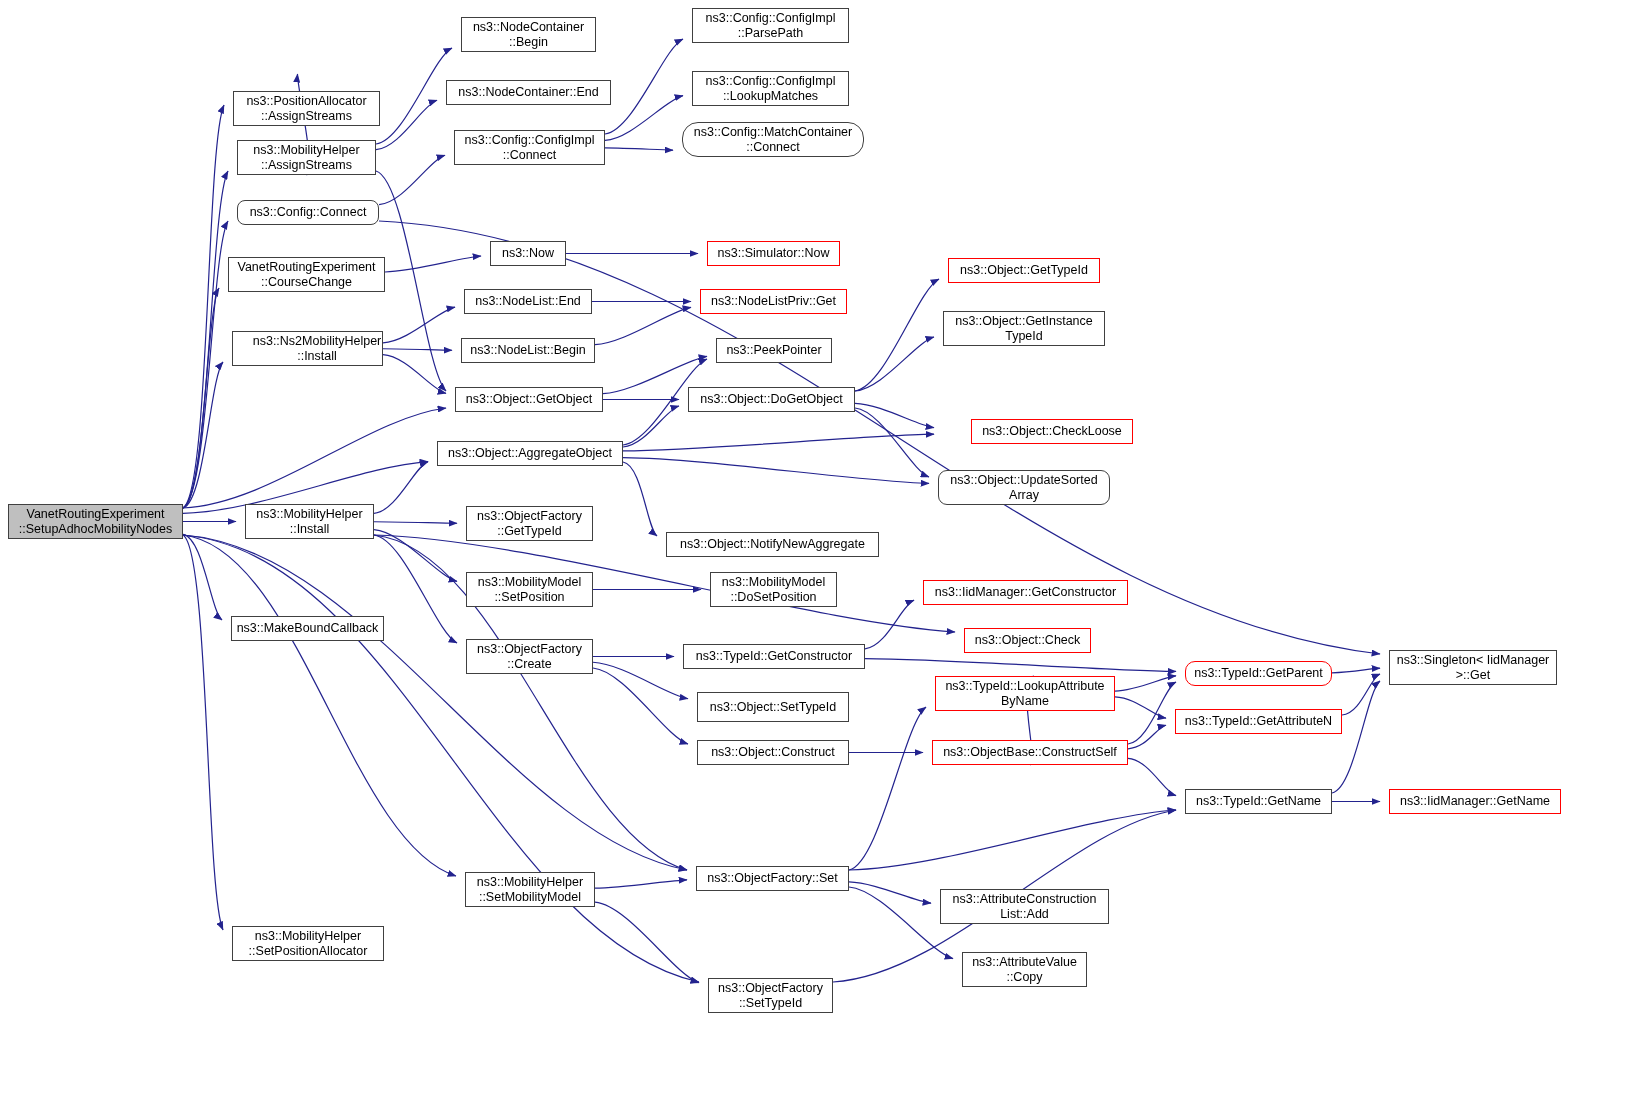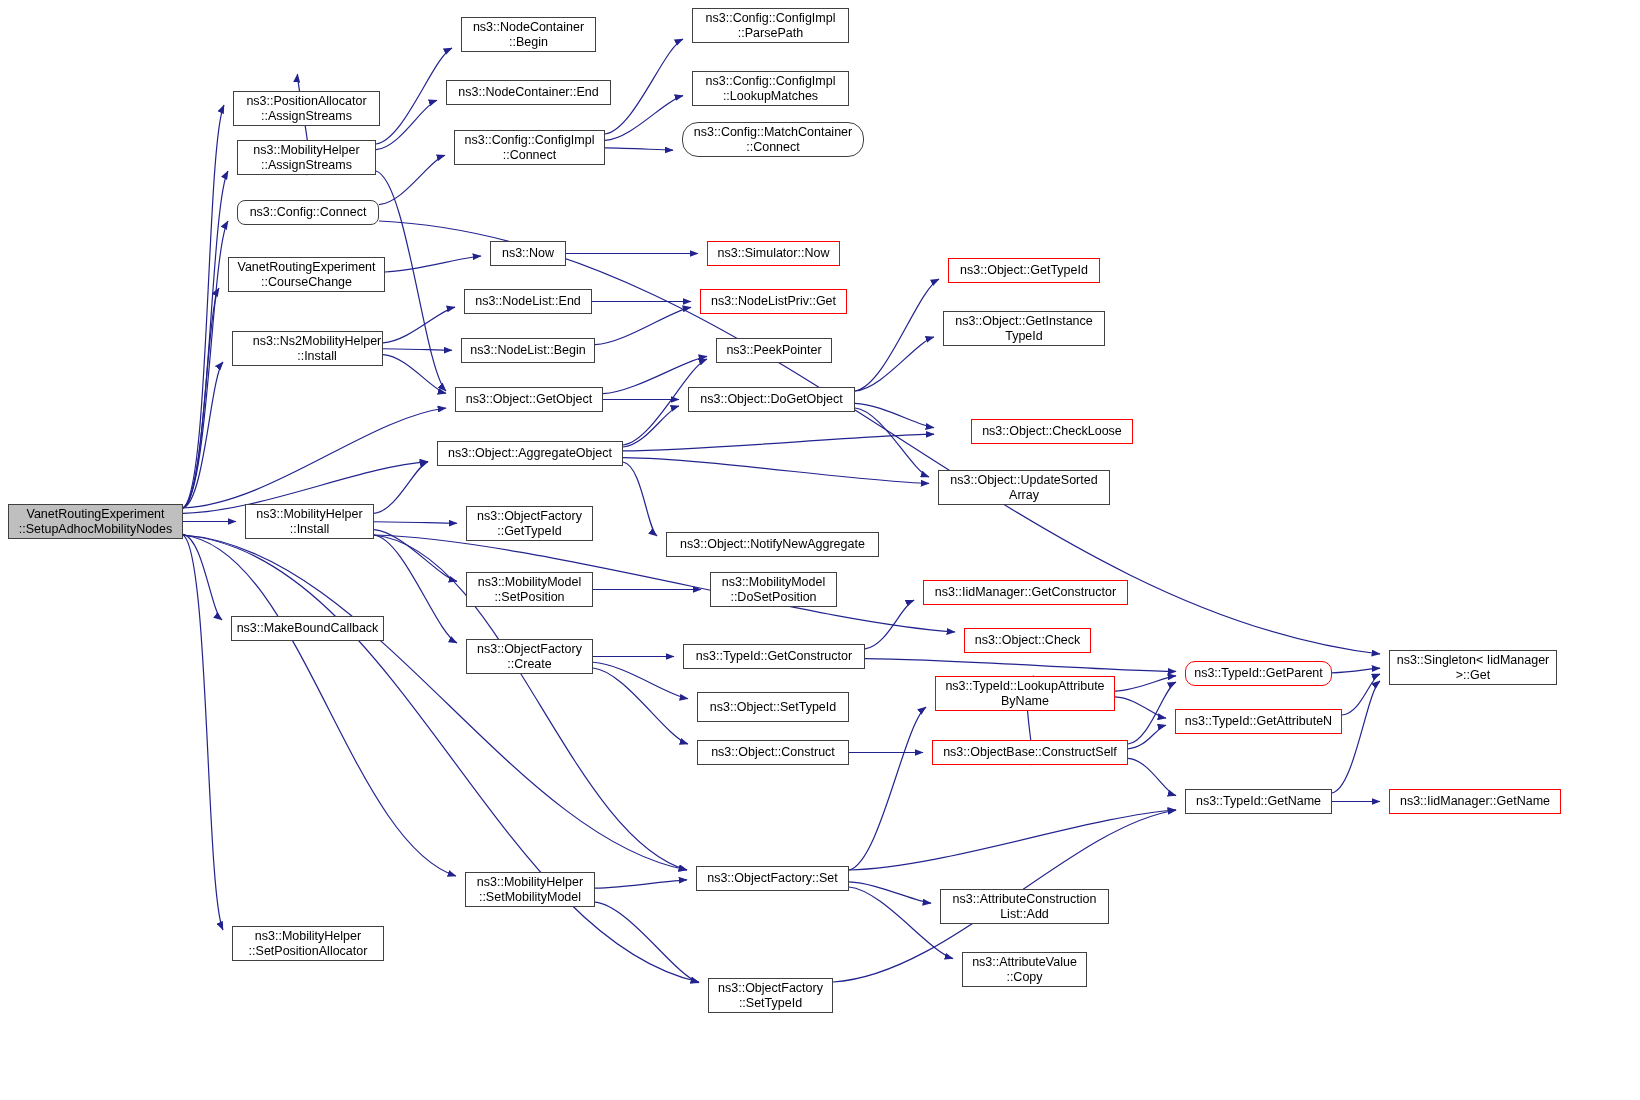--- a/index.html
+++ b/index.html
@@ -165,21 +165,21 @@
       <div class="node" style="left: 710px; top: 572px; width: 127px; height: 35px;">ns3::MobilityModel
 ::DoSetPosition</div>
       <div class="node" style="left: 683px; top: 644px; width: 182px; height: 25px;">ns3::TypeId::GetConstructor</div>
       <div class="node" style="left: 697px; top: 692px; width: 152px; height: 30px;">ns3::Object::SetTypeId</div>
       <div class="node" style="left: 697px; top: 740px; width: 152px; height: 25px;">ns3::Object::Construct</div>
       <div class="node" style="left: 696px; top: 866px; width: 153px; height: 25px;">ns3::ObjectFactory::Set</div>
       <div class="node red" style="left: 948px; top: 258px; width: 152px; height: 25px;">ns3::Object::GetTypeId</div>
       <div class="node" style="left: 943px; top: 311px; width: 162px; height: 35px;">ns3::Object::GetInstance
 TypeId</div>
       <div class="node red" style="left: 943px; top: 419px; width: 162px; height: 25px; margin-left: 28px;">ns3::Object::CheckLoose</div>
-      <div class="node" style="left: 938px; top: 470px; width: 172px; height: 35px;">ns3::Object::UpdateSorted
+      <div class="node" style="left: 938px; top: 470px; width: 172px; height: 35px; border-radius: 9px;">ns3::Object::UpdateSorted
 Array</div>
       <div class="node red" style="left: 923px; top: 580px; width: 205px; height: 25px;">ns3::IidManager::GetConstructor</div>
       <div class="node red" style="left: 964px; top: 628px; width: 127px; height: 25px;">ns3::Object::Check</div>
       <div class="node red" style="left: 935px; top: 676px; width: 180px; height: 35px;">ns3::TypeId::LookupAttribute
 ByName</div>
       <div class="node red" style="left: 932px; top: 740px; width: 196px; height: 25px;">ns3::ObjectBase::ConstructSelf</div>
       <div class="node" style="left: 940px; top: 889px; width: 169px; height: 35px;">ns3::AttributeConstruction
 List::Add</div>
       <div class="node" style="left: 962px; top: 952px; width: 125px; height: 35px;">ns3::AttributeValue
 ::Copy</div>

